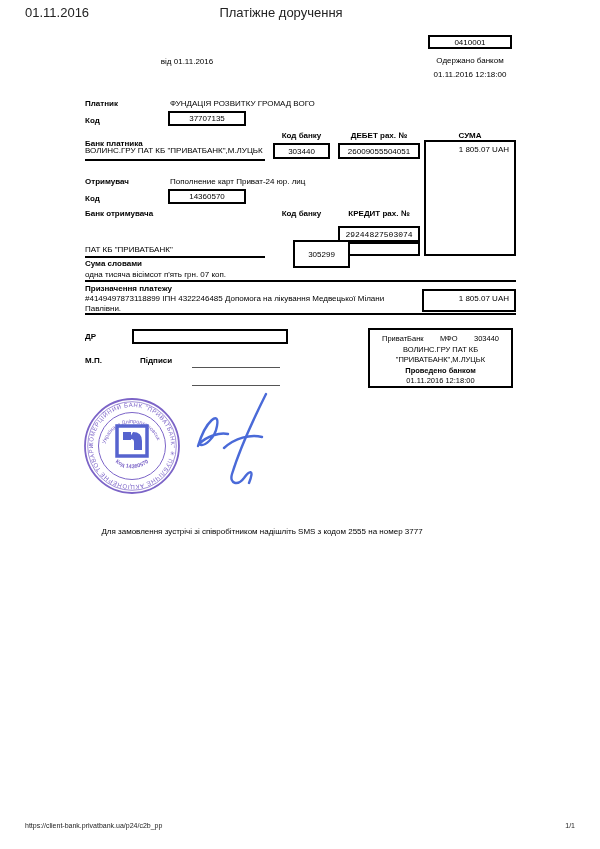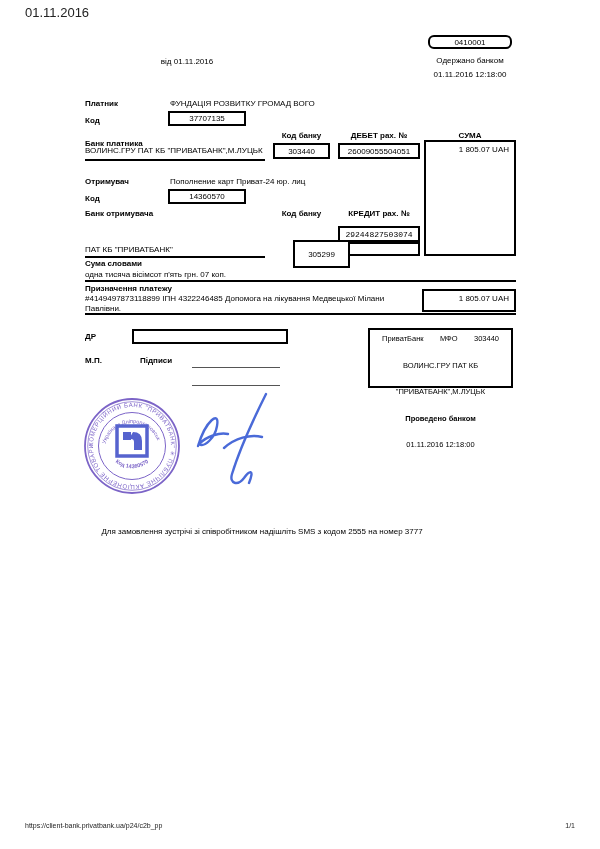--- a/index.html
+++ b/index.html
@@ -8,34 +8,35 @@
   .t{position:absolute;font-size:8px;line-height:10px;white-space:nowrap;}
   .b{font-weight:bold;}
   .c{text-align:center;}
   .meta{font-size:13px;color:#222;}
   .box{position:absolute;border:2px solid #000;box-sizing:border-box;display:flex;
        align-items:center;justify-content:center;font-size:8px;background:#fff;}
   .hline{position:absolute;background:#000;}
   .sigline{position:absolute;border-bottom:1.5px solid #555;}
   .wrap{white-space:normal;}
   .sumbox{align-items:flex-start;justify-content:flex-end;padding:3px 5px;}
-  .stampbox{flex-direction:column;justify-content:flex-start;padding:4px 6px;font-size:7.5px;line-height:10.5px;gap:16px;}
+  .stampbox{flex-direction:column;justify-content:flex-start;padding:4px 6px;font-size:7.5px;line-height:10.5px;}
   .stampbox .row1{display:flex;justify-content:space-between;width:100%;padding:0 6px;box-sizing:border-box;}
   .svgabs{position:absolute;}
 </style>
 </head>
 <body>
 
 <div class="page">
 
   <div class="t meta" style="left:25px;top:8px;">01.11.2016</div>
+  <div class="t meta c" style="left:0;width:562px;top:8px;">Платіжне доручення</div>
 
   <div class="t c" style="left:85px;width:204px;top:57px;">від 01.11.2016</div>
 
-  <div class="box" style="left:428px;top:35px;width:84px;height:14px;border-radius:6px;">
+  <div class="box" style="left:428px;top:35px;width:84px;height:14px;">
     <span>0410001</span>
   </div>
   <div class="t c" style="left:428px;width:84px;top:56px;">Одержано банком</div>
   <div class="t c" style="left:424px;width:92px;top:70px;">01.11.2016 12:18:00</div>
 
   <div class="t b" style="left:85px;top:99px;">Платник</div>
   <div class="t" style="left:170px;top:99px;">ФУНДАЦІЯ РОЗВИТКУ ГРОМАД ВОГО</div>
 
   <div class="t b" style="left:85px;top:116px;">Код</div>
   <div class="box" style="left:168px;top:111px;width:78px;height:15px;">

